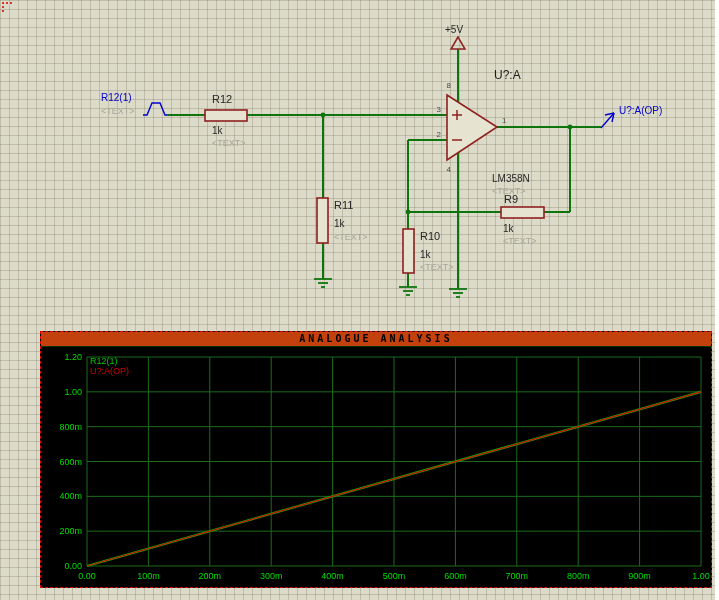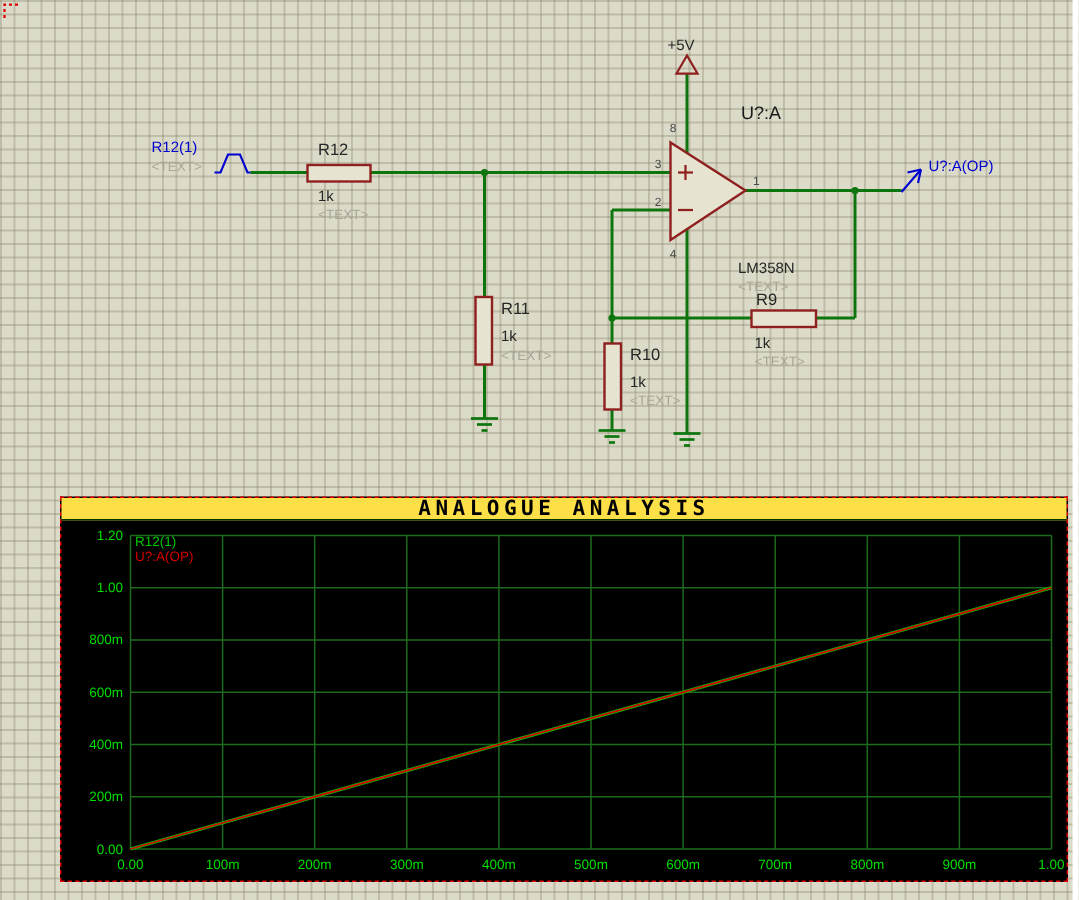--- a/index.html
+++ b/index.html
@@ -12,22 +12,22 @@
       linear-gradient(to bottom, rgba(120,120,90,.30) 1px, transparent 1px);
     background-size:9px 9px;
   }
   .schem-svg{position:absolute;left:0;top:0;}
   .graph-window{
     position:absolute;left:40px;top:331px;width:672px;height:257px;
     box-sizing:border-box;border:1px dashed #e00000;background:#000;
     display:flex;flex-direction:column;
   }
   .graph-title{
-    height:14px;line-height:14px;background:#fde047;color:#000;
-    font-family:"DejaVu Sans Mono",monospace;font-size:14px;font-weight:bold;
+    height:14px;line-height:14px;background:#c2410c;color:#000;
+    font-family:"DejaVu Sans Mono",monospace;font-size:10px;font-weight:bold;
     letter-spacing:3px;text-align:center;border-bottom:1px solid #003300;
   }
   .plot-wrap{flex:1;position:relative;}
   .plot-wrap svg{position:absolute;left:0;top:0;}
   
   text{font-family:"Liberation Sans",sans-serif;}
   .ref{font-size:11px;fill:#262626;}
   .big{font-size:12px;fill:#1b1b1b;}
   .val{font-size:10px;fill:#262626;}
   .ph{font-size:9px;fill:#a8a698;}

